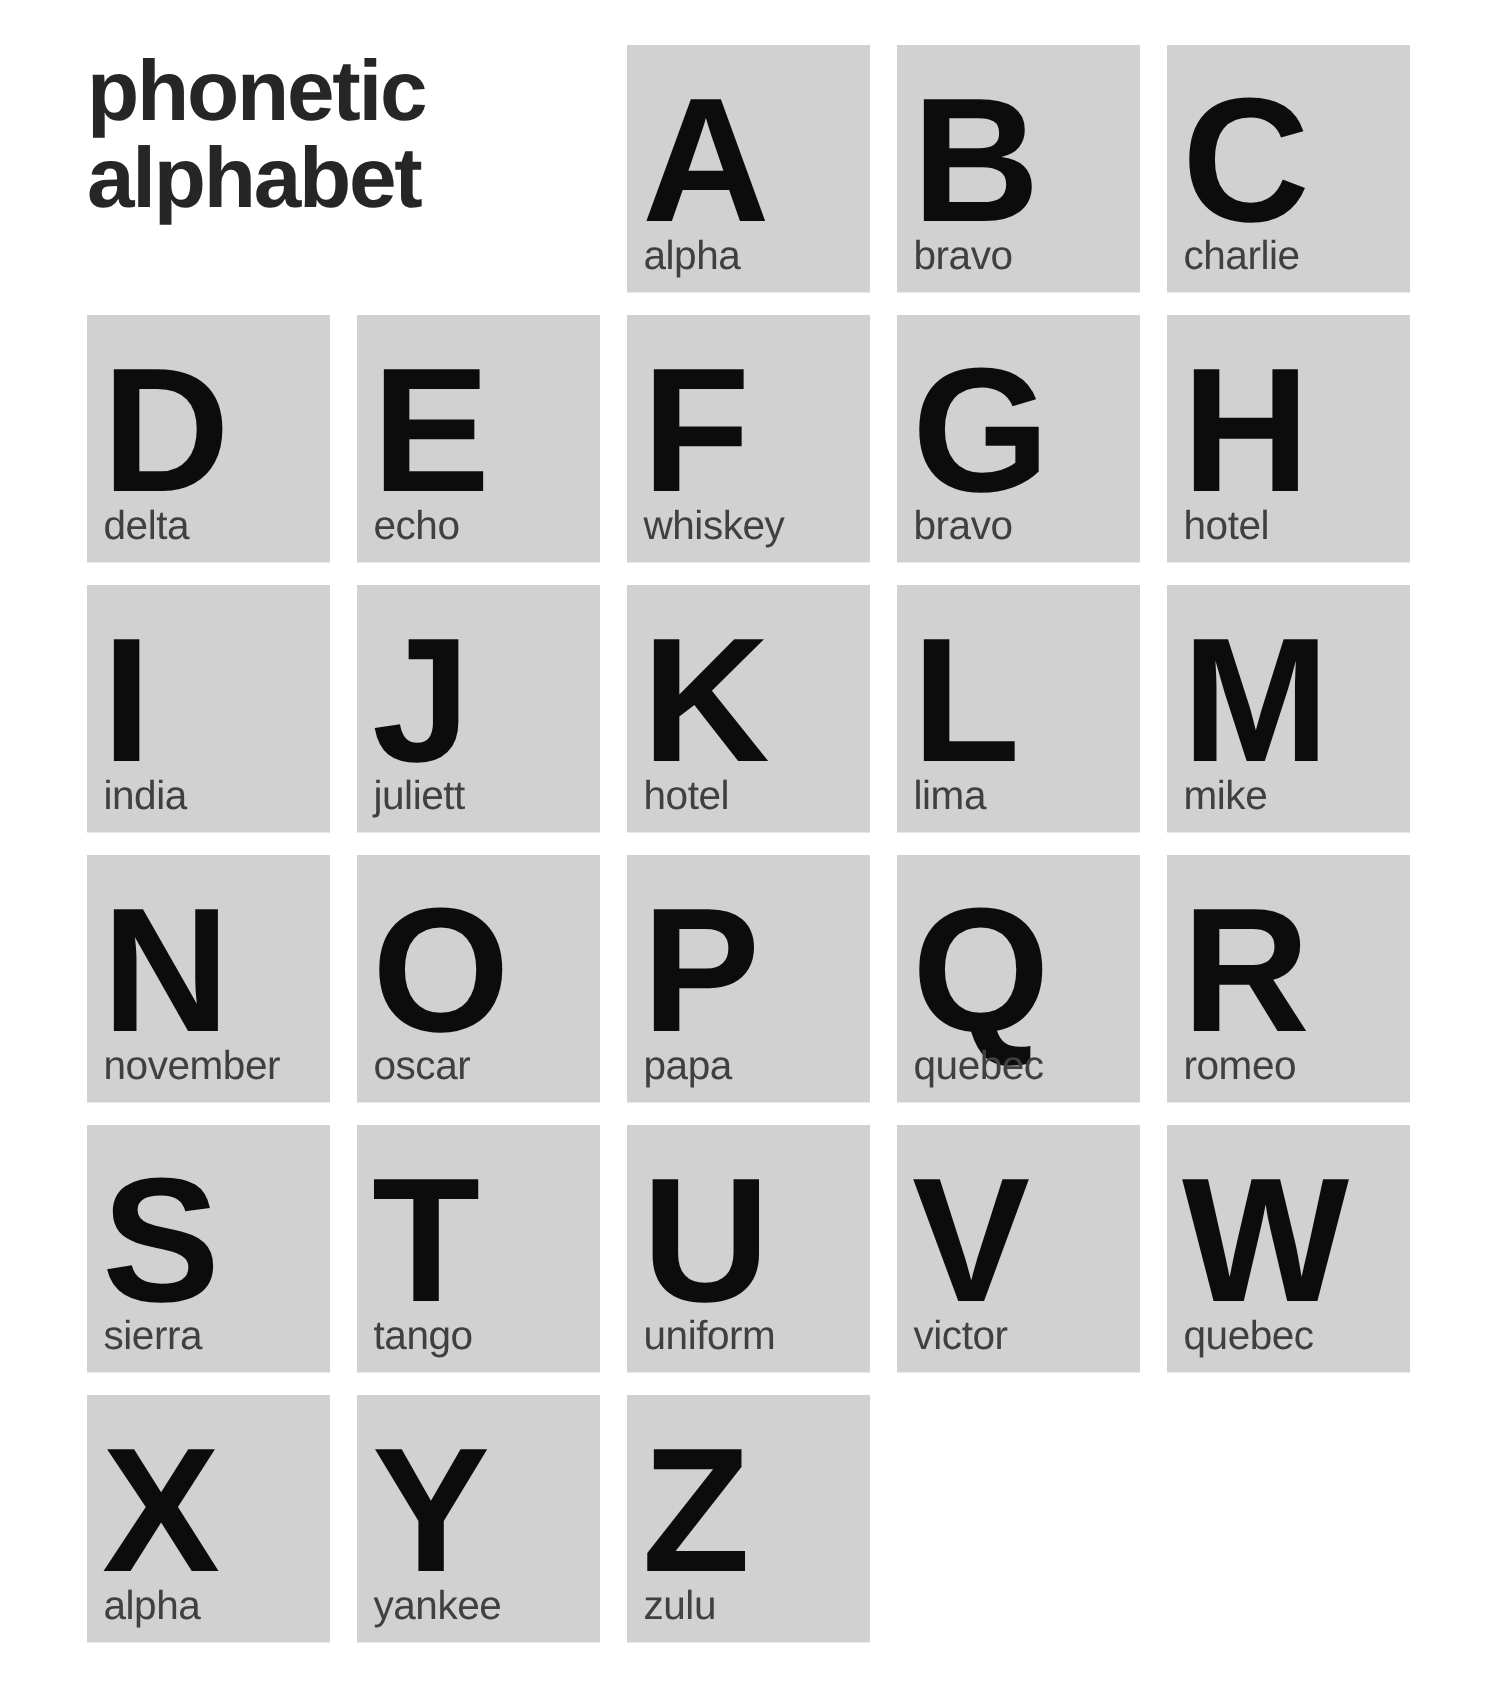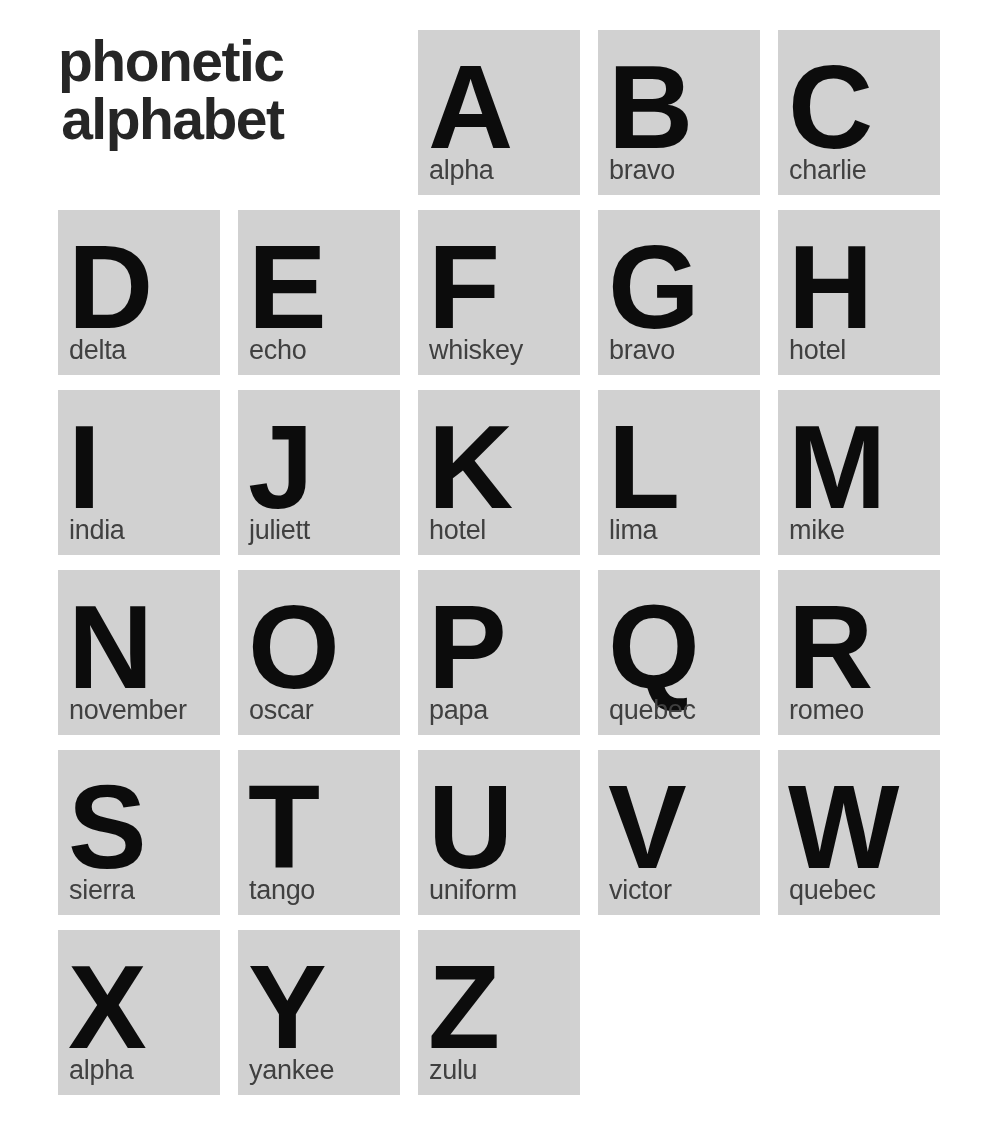--- a/index.html
+++ b/index.html
@@ -22,21 +22,20 @@
   .grid {
     position: absolute;
     left: 58px;
     top: 30px;
     width: 882px;
     display: grid;
     grid-template-columns: repeat(5, 162px);
     grid-auto-rows: 165px;
     column-gap: 18px;
     row-gap: 15px;
-    text-align: right;
   }
 
   
   .title-cell {
     grid-column: 1 / span 2;
     grid-row: 1;
     display: flex;
     align-items: flex-start;
     justify-content: flex-start;
     background: transparent;

